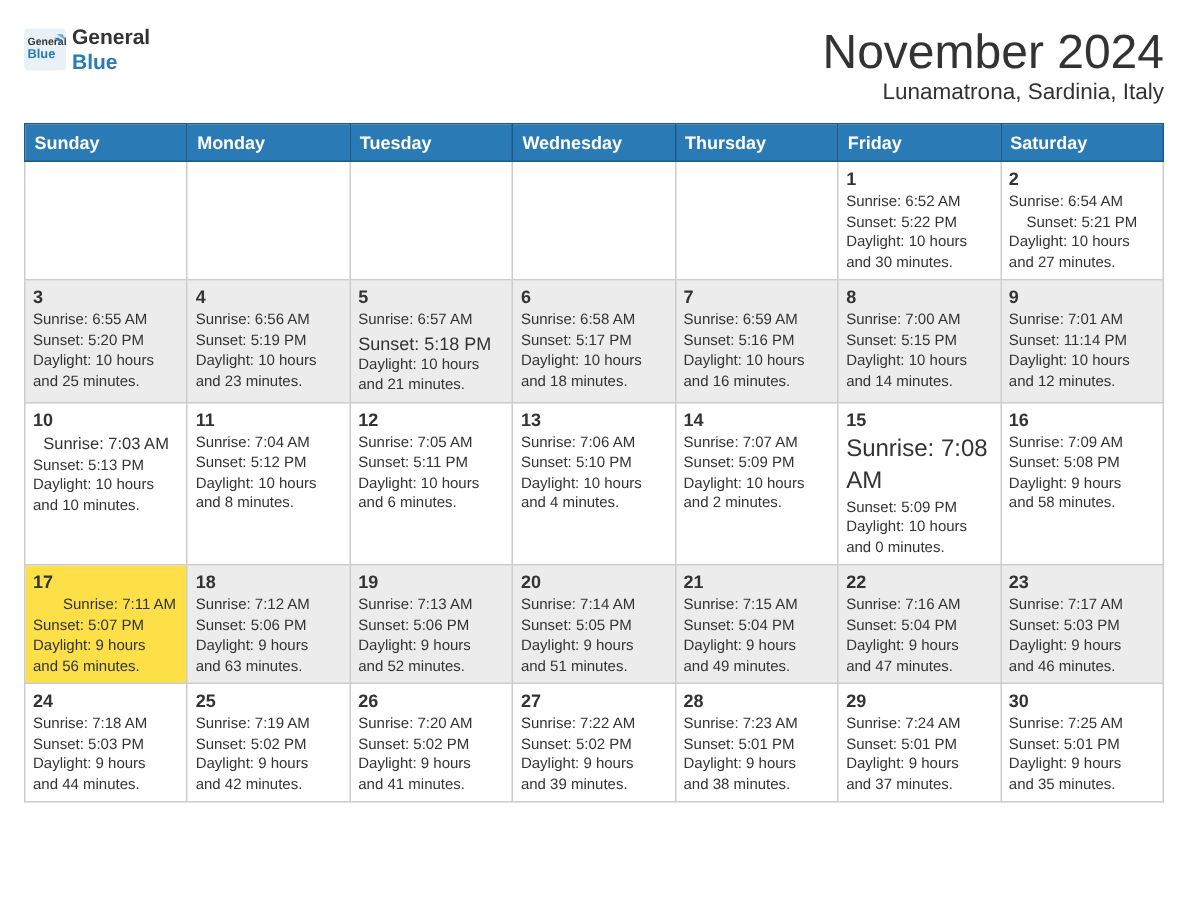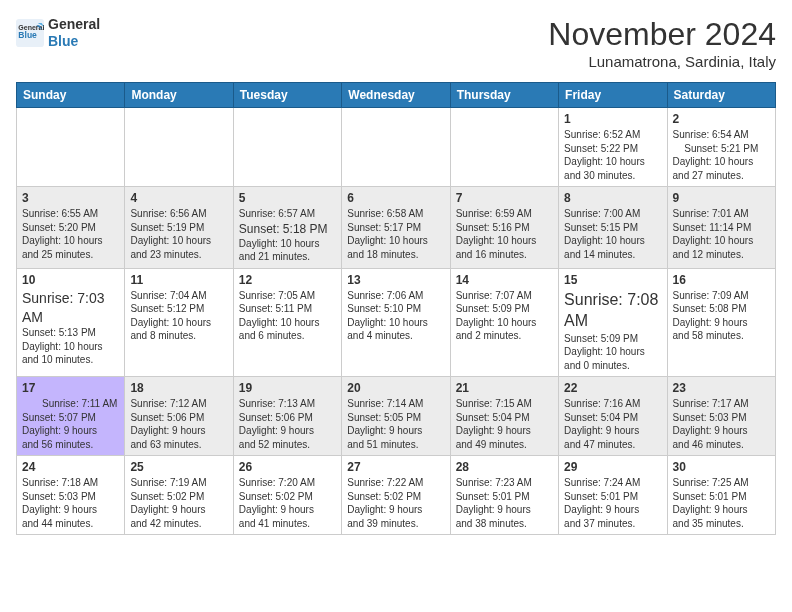--- a/index.html
+++ b/index.html
@@ -193,21 +193,21 @@
           <span class="day-num">9</span>
           <div style="font-size: 10px; line-height: 1.35;">Sunrise: 7:01 AM</div>
           <div style="font-size: 10px; line-height: 1.35;">Sunset: 11:14 PM</div>
           <div style="font-size: 10px; line-height: 1.35;">Daylight: 10 hours</div>
           <div style="font-size: 10px; line-height: 1.35;">and 12 minutes.</div>
         </td>
       </tr>
       <tr class="row-odd">
         <td>
           <span class="day-num">10</span>
-          <div style="font-size: 14px; line-height: 1.35;">Sunrise: 7:03 AM</div>
+          <div style="font-size: 11px; line-height: 1.35; text-align: center;">Sunrise: 7:03 AM</div>
           <div style="font-size: 10px; line-height: 1.35;">Sunset: 5:13 PM</div>
           <div style="font-size: 10px; line-height: 1.35;">Daylight: 10 hours</div>
           <div style="font-size: 10px; line-height: 1.35;">and 10 minutes.</div>
         </td>
         <td>
           <span class="day-num">11</span>
           <div style="font-size: 10px; line-height: 1.35;">Sunrise: 7:04 AM</div>
           <div style="font-size: 10px; line-height: 1.35;">Sunset: 5:12 PM</div>
           <div style="font-size: 10px; line-height: 1.35;">Daylight: 10 hours</div>
           <div style="font-size: 10px; line-height: 1.35;">and 8 minutes.</div>
@@ -242,21 +242,21 @@
         </td>
         <td>
           <span class="day-num">16</span>
           <div style="font-size: 10px; line-height: 1.35;">Sunrise: 7:09 AM</div>
           <div style="font-size: 10px; line-height: 1.35;">Sunset: 5:08 PM</div>
           <div style="font-size: 10px; line-height: 1.35;">Daylight: 9 hours</div>
           <div style="font-size: 10px; line-height: 1.35;">and 58 minutes.</div>
         </td>
       </tr>
       <tr class="row-even">
-        <td style="background: #c4b5fd;">
+        <td style="background: #fde047;">
           <span class="day-num">17</span>
           <div style="font-size: 10px; line-height: 1.35; margin-left: 20px;">Sunrise: 7:11 AM</div>
           <div style="font-size: 10px; line-height: 1.35;">Sunset: 5:07 PM</div>
           <div style="font-size: 10px; line-height: 1.35;">Daylight: 9 hours</div>
           <div style="font-size: 10px; line-height: 1.35;">and 56 minutes.</div>
         </td>
         <td style="background: rgb(236, 236, 236);">
           <span class="day-num">18</span>
           <div style="font-size: 10px; line-height: 1.35;">Sunrise: 7:12 AM</div>
           <div style="font-size: 10px; line-height: 1.35;">Sunset: 5:06 PM</div>

